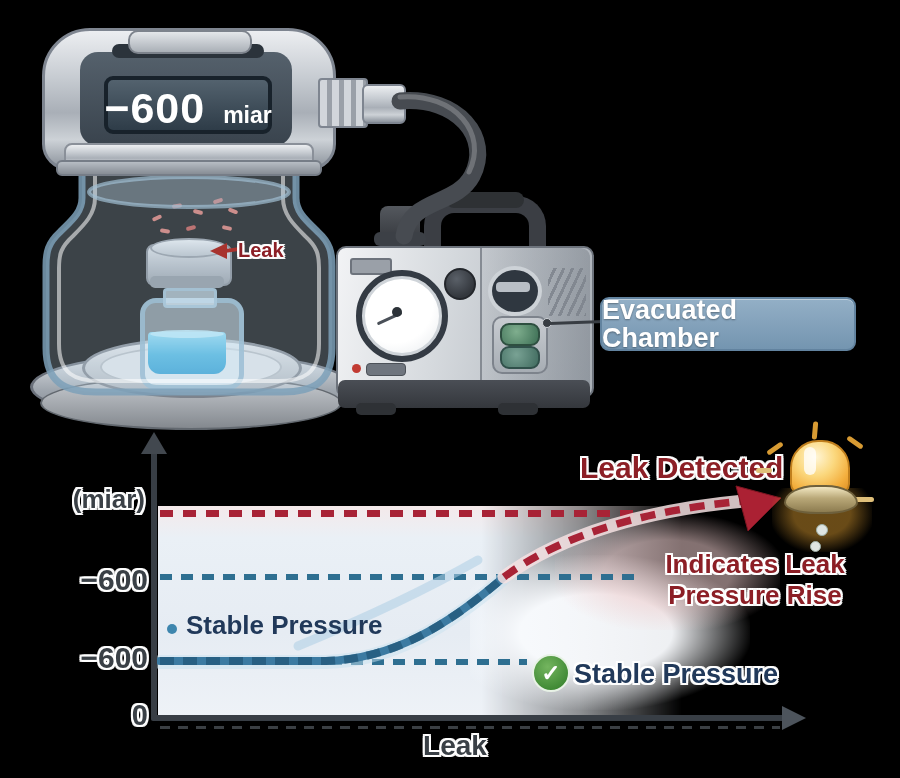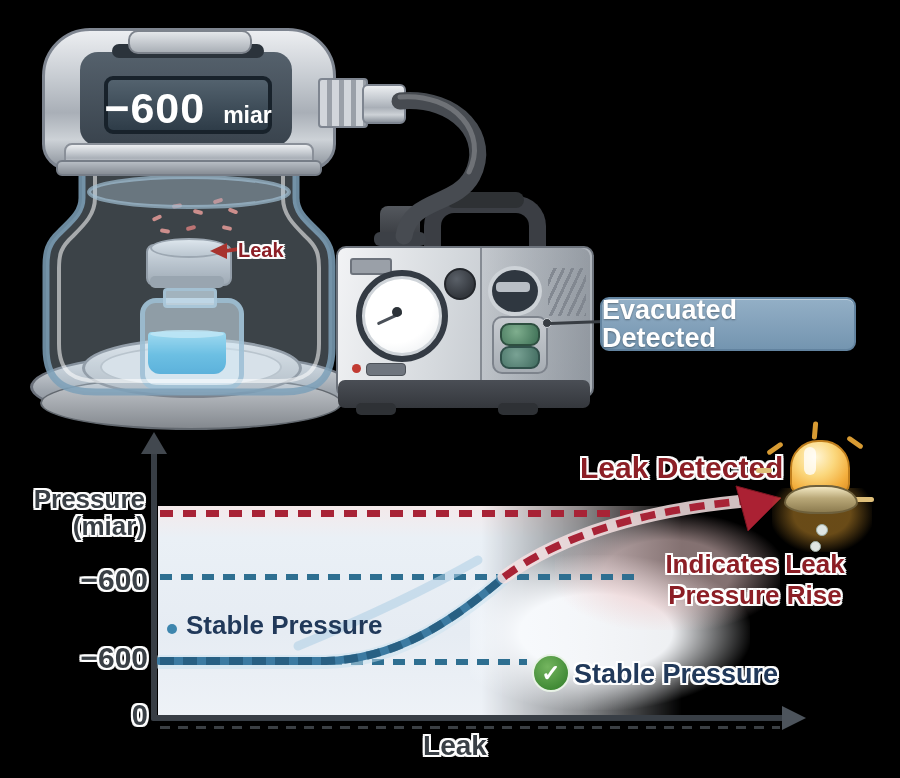--- a/index.html
+++ b/index.html
@@ -145,21 +145,21 @@
     <path d="M 400,101 C 458,96 492,138 472,176 C 456,206 410,198 404,236" fill="none" stroke="#474b51" stroke-width="17" stroke-linecap="round"></path>
     <path d="M 400,97 C 456,93 488,134 469,172" fill="none" stroke="rgba(255,255,255,0.22)" stroke-width="5" stroke-linecap="round"></path>
   </svg>
 
   <div class="abs" style="left:542px;top:318px;width:8px;height:8px;border-radius:50%;background:#383d43;z-index:18;
               border:1px solid #cfd3d8;"></div>
   <div class="abs" style="left:550px;top:321px;width:54px;height:3px;background:#383d43;z-index:18;transform:rotate(-2deg);"></div>
   <div class="abs" style="left:600px;top:297px;width:252px;height:50px;border-radius:9px;z-index:18;
               background:linear-gradient(180deg,#93afc6,#7495b0);border:2px solid #62839f;
               box-shadow:inset 0 1px 0 rgba(255,255,255,.4);display:flex;align-items:center;justify-content:center;">
-    <span class="lbl" style="color:#fff;font-size:27px;text-shadow:0 1px 2px rgba(0,0,0,.35);">Evacuated Detected</span>
+    <span class="lbl" style="color:#fff;font-size:27px;text-shadow:0 1px 2px rgba(0,0,0,.35);">Evacuated Chamber</span>
   </div>
 
   <div class="abs" style="left:158px;top:506px;width:540px;height:212px;z-index:20;
               background:linear-gradient(180deg,#f4e9ea 0%,#eaf0f6 15%,#e6ecf3 60%,#eef2f7 100%);
               -webkit-mask-image:linear-gradient(to right,#000 60%,rgba(0,0,0,.6) 78%,transparent 97%);
               mask-image:linear-gradient(to right,#000 60%,rgba(0,0,0,.6) 78%,transparent 97%);"></div>
   <div class="abs" style="left:470px;top:555px;width:280px;height:155px;z-index:21;
               background:radial-gradient(ellipse at 45% 50%,rgba(250,252,255,.95) 0 35%,transparent 72%);"></div>
   <div class="abs" style="left:555px;top:515px;width:225px;height:115px;z-index:21;
               background:radial-gradient(ellipse at 50% 50%,rgba(240,206,206,.55) 0 40%,transparent 75%);"></div>
@@ -181,21 +181,20 @@
   <div class="abs" style="left:151px;top:452px;width:6px;height:268px;background:#383e45;border-radius:2px;z-index:24;"></div>
   <div class="abs" style="left:141px;top:432px;width:0;height:0;z-index:24;
               border-left:13px solid transparent;border-right:13px solid transparent;border-bottom:22px solid #42484f;"></div>
   <div class="abs" style="left:151px;top:715px;width:634px;height:6px;background:#383e45;border-radius:2px;z-index:24;"></div>
   <div class="abs" style="left:782px;top:706px;width:0;height:0;z-index:24;
               border-top:12px solid transparent;border-bottom:12px solid transparent;border-left:24px solid #4d545c;"></div>
   <div class="abs" style="left:160px;top:726px;width:620px;height:3px;z-index:24;
               background:repeating-linear-gradient(90deg,rgba(130,140,150,.45) 0 10px,transparent 10px 18px);"></div>
 
   <div class="abs lbl axis-ink halo" style="left:15px;top:486px;width:130px;text-align:right;font-size:26px;z-index:25;">
-    <div>Pressure</div>
     <div>(miar)</div>
   </div>
   <div class="abs lbl axis-ink halo" style="left:60px;top:564px;width:88px;text-align:right;font-size:30px;z-index:25;">−600</div>
   <div class="abs lbl axis-ink halo" style="left:60px;top:642px;width:88px;text-align:right;font-size:30px;z-index:25;">−600</div>
   <div class="abs lbl axis-ink halo" style="left:108px;top:700px;width:40px;text-align:right;font-size:29px;z-index:25;">0</div>
   <div class="abs lbl axis-ink halo" style="left:400px;top:731px;width:110px;text-align:center;font-size:28px;z-index:25;">Leak</div>
 
   <div class="abs lbl red-ink halo" style="left:580px;top:452px;font-size:30px;z-index:25;">Leak Detected</div>
 
   <div class="abs lbl red-ink halo" style="left:655px;top:549px;width:200px;text-align:center;font-size:26px;line-height:31px;z-index:25;">

